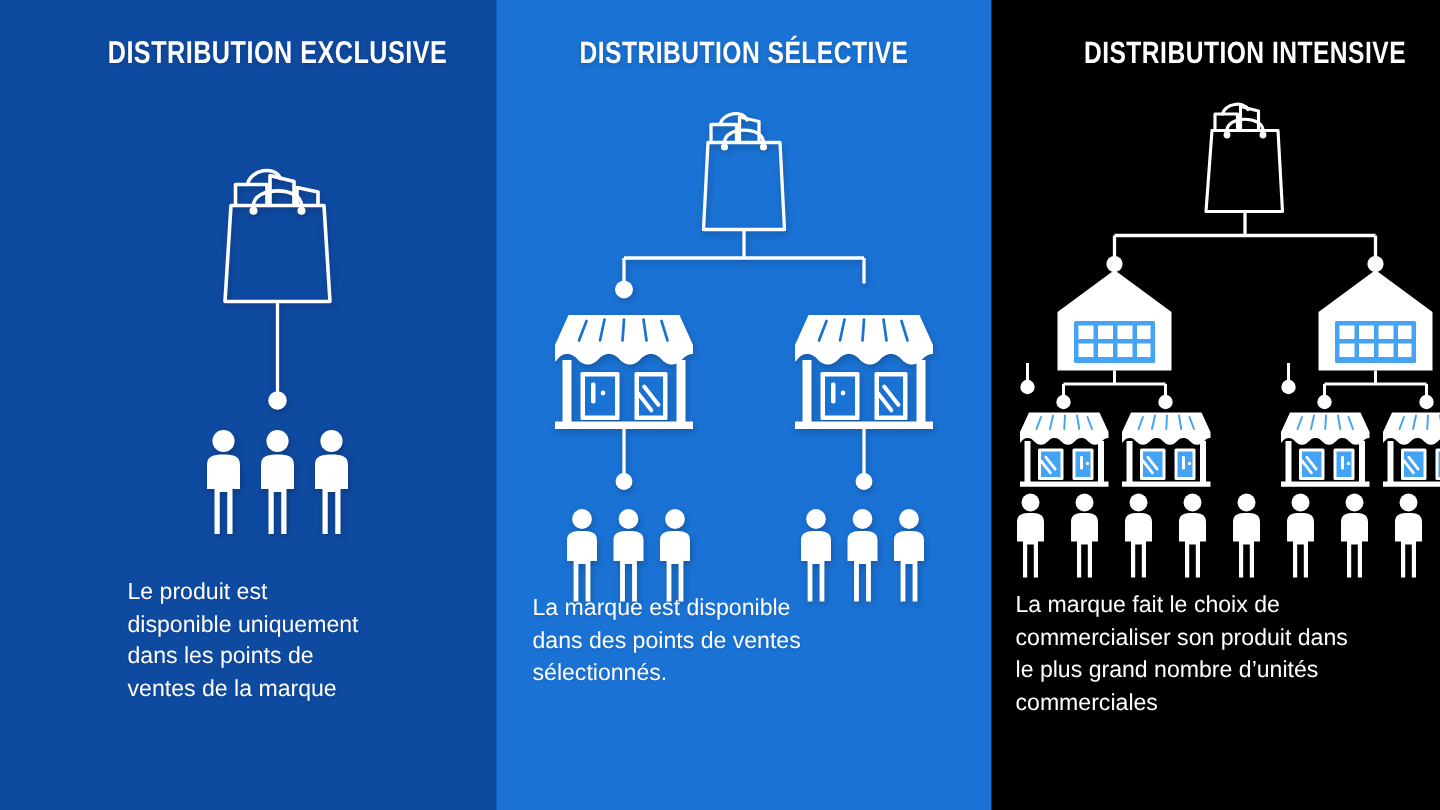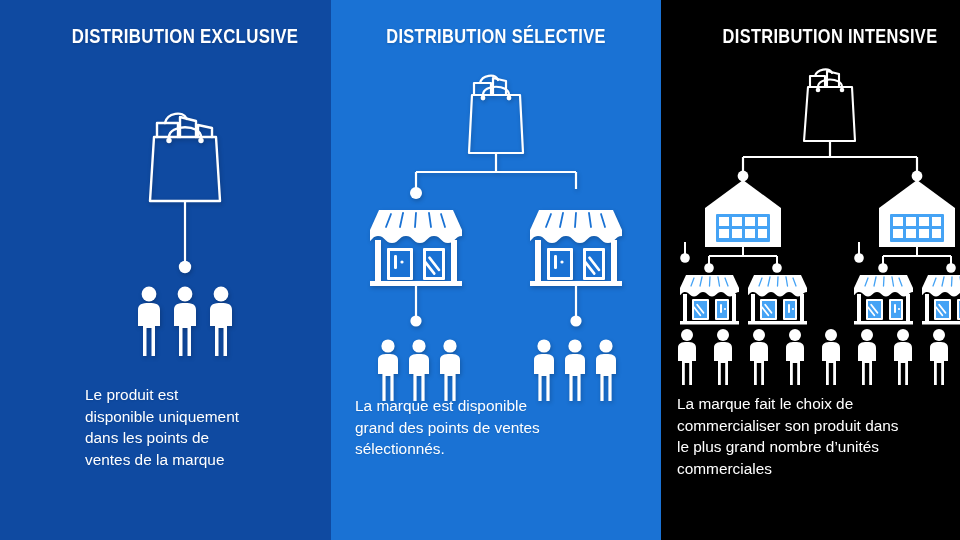--- a/index.html
+++ b/index.html
@@ -242,21 +242,21 @@
             <g>
               <circle cx="275" cy="284" r="6.6"></circle>
               <path d="M265 298 C265 293, 269 292, 275 292 C281 292, 285 293, 285 298 L285 312 L280.6 312 L280.6 339 L277.4 339 L277.4 314 L272.6 314 L272.6 339 L269.4 339 L269.4 312 L265 312 Z"></path>
             </g>
           </g>
         </g>
       </svg>
     </div>
 
     <div class="caption">La marque est disponible
-grand des points de ventes
+dans des points de ventes
 sélectionnés.</div>
   </div>
 
   <div class="col col-intensive">
     <div class="col-title">DISTRIBUTION INTENSIVE</div>
 
     <div class="diagram">
       <svg viewBox="0 0 338 300" preserveAspectRatio="xMidYMid meet">
         <g class="shadowed">
 

